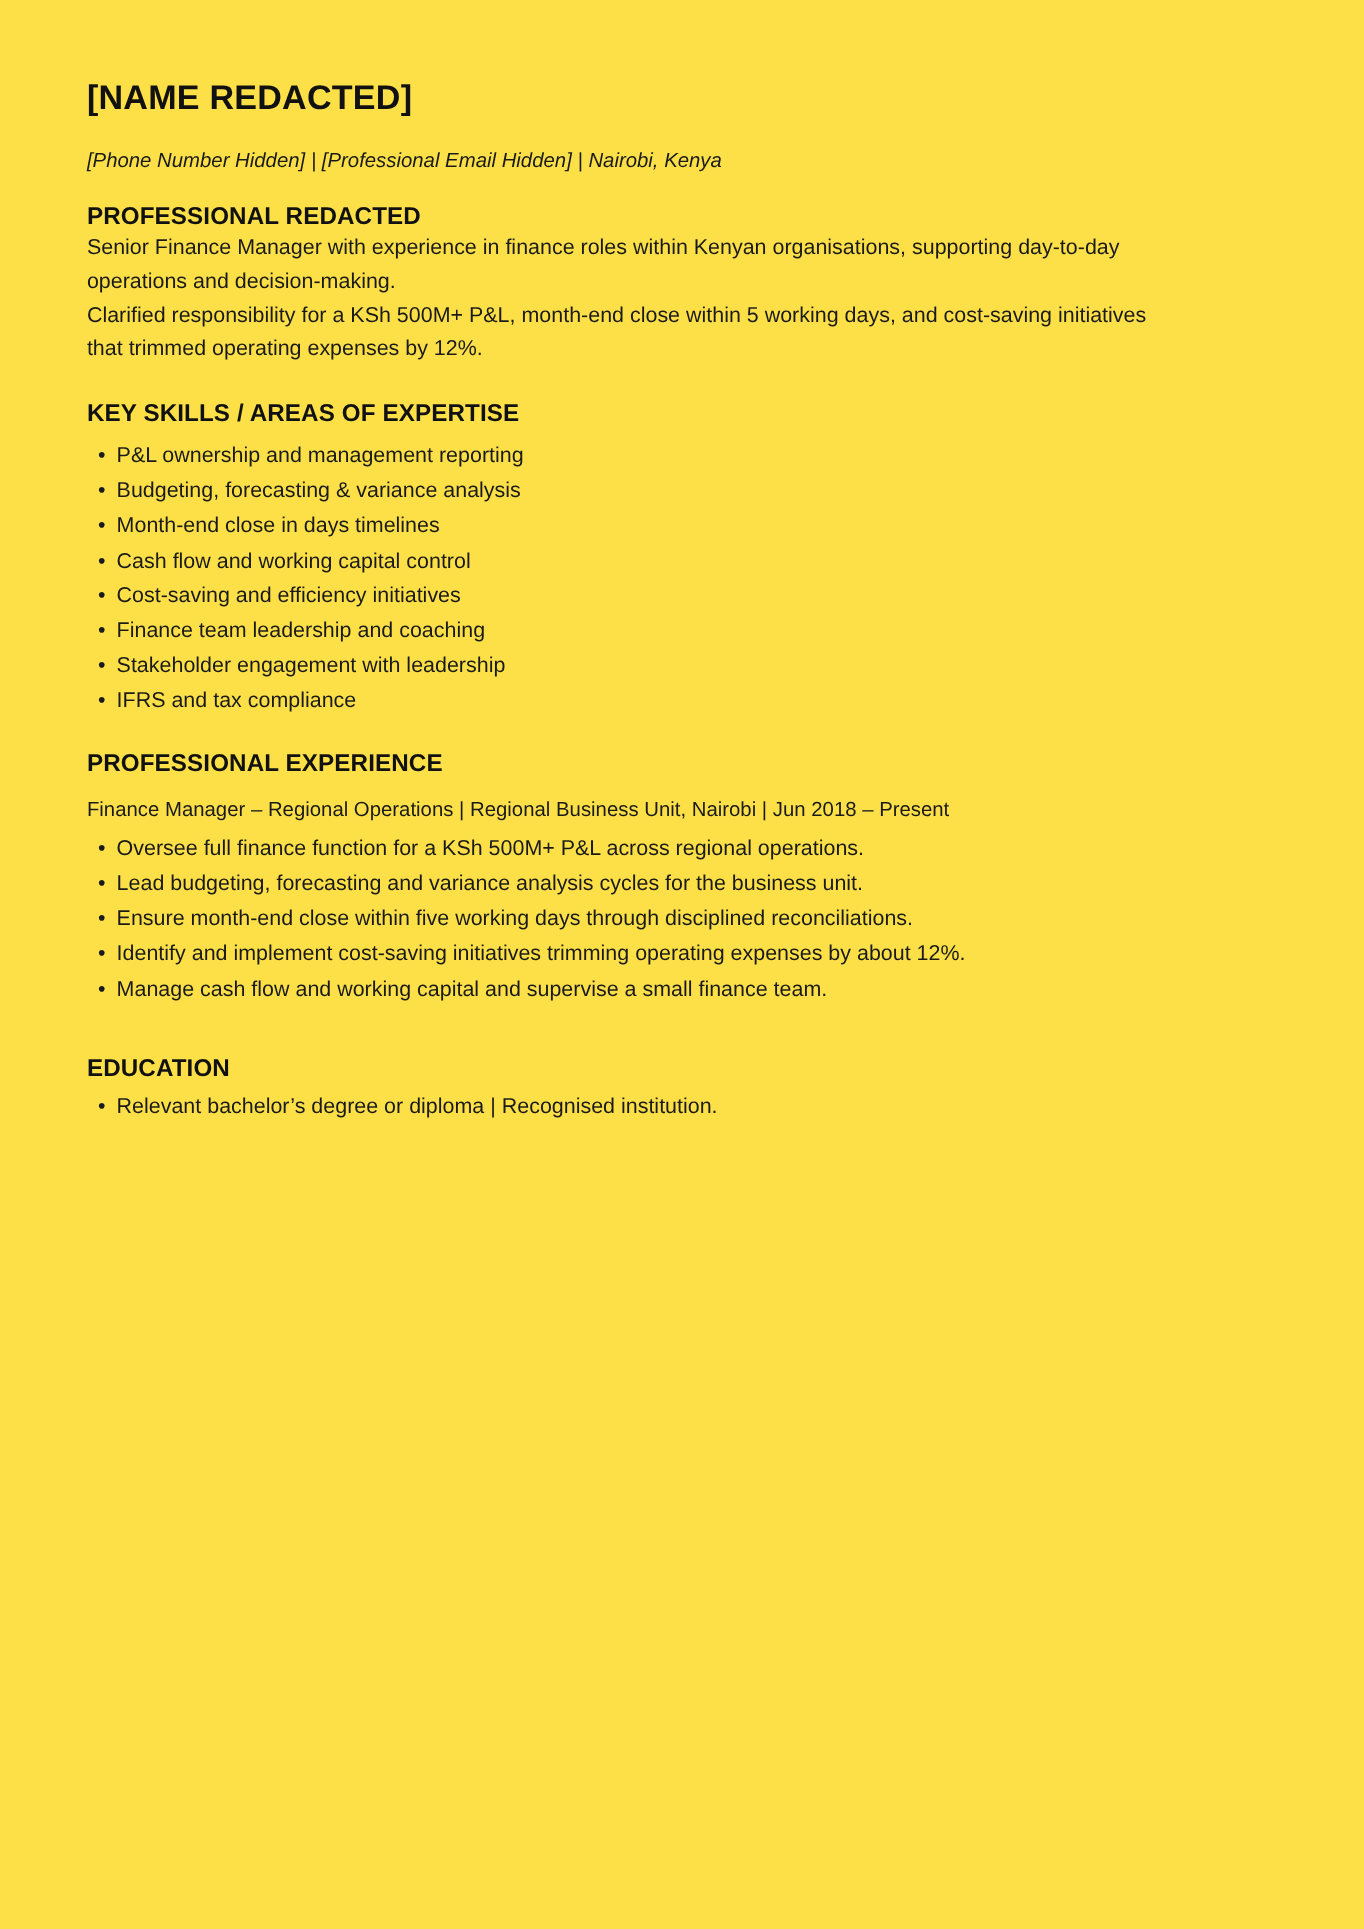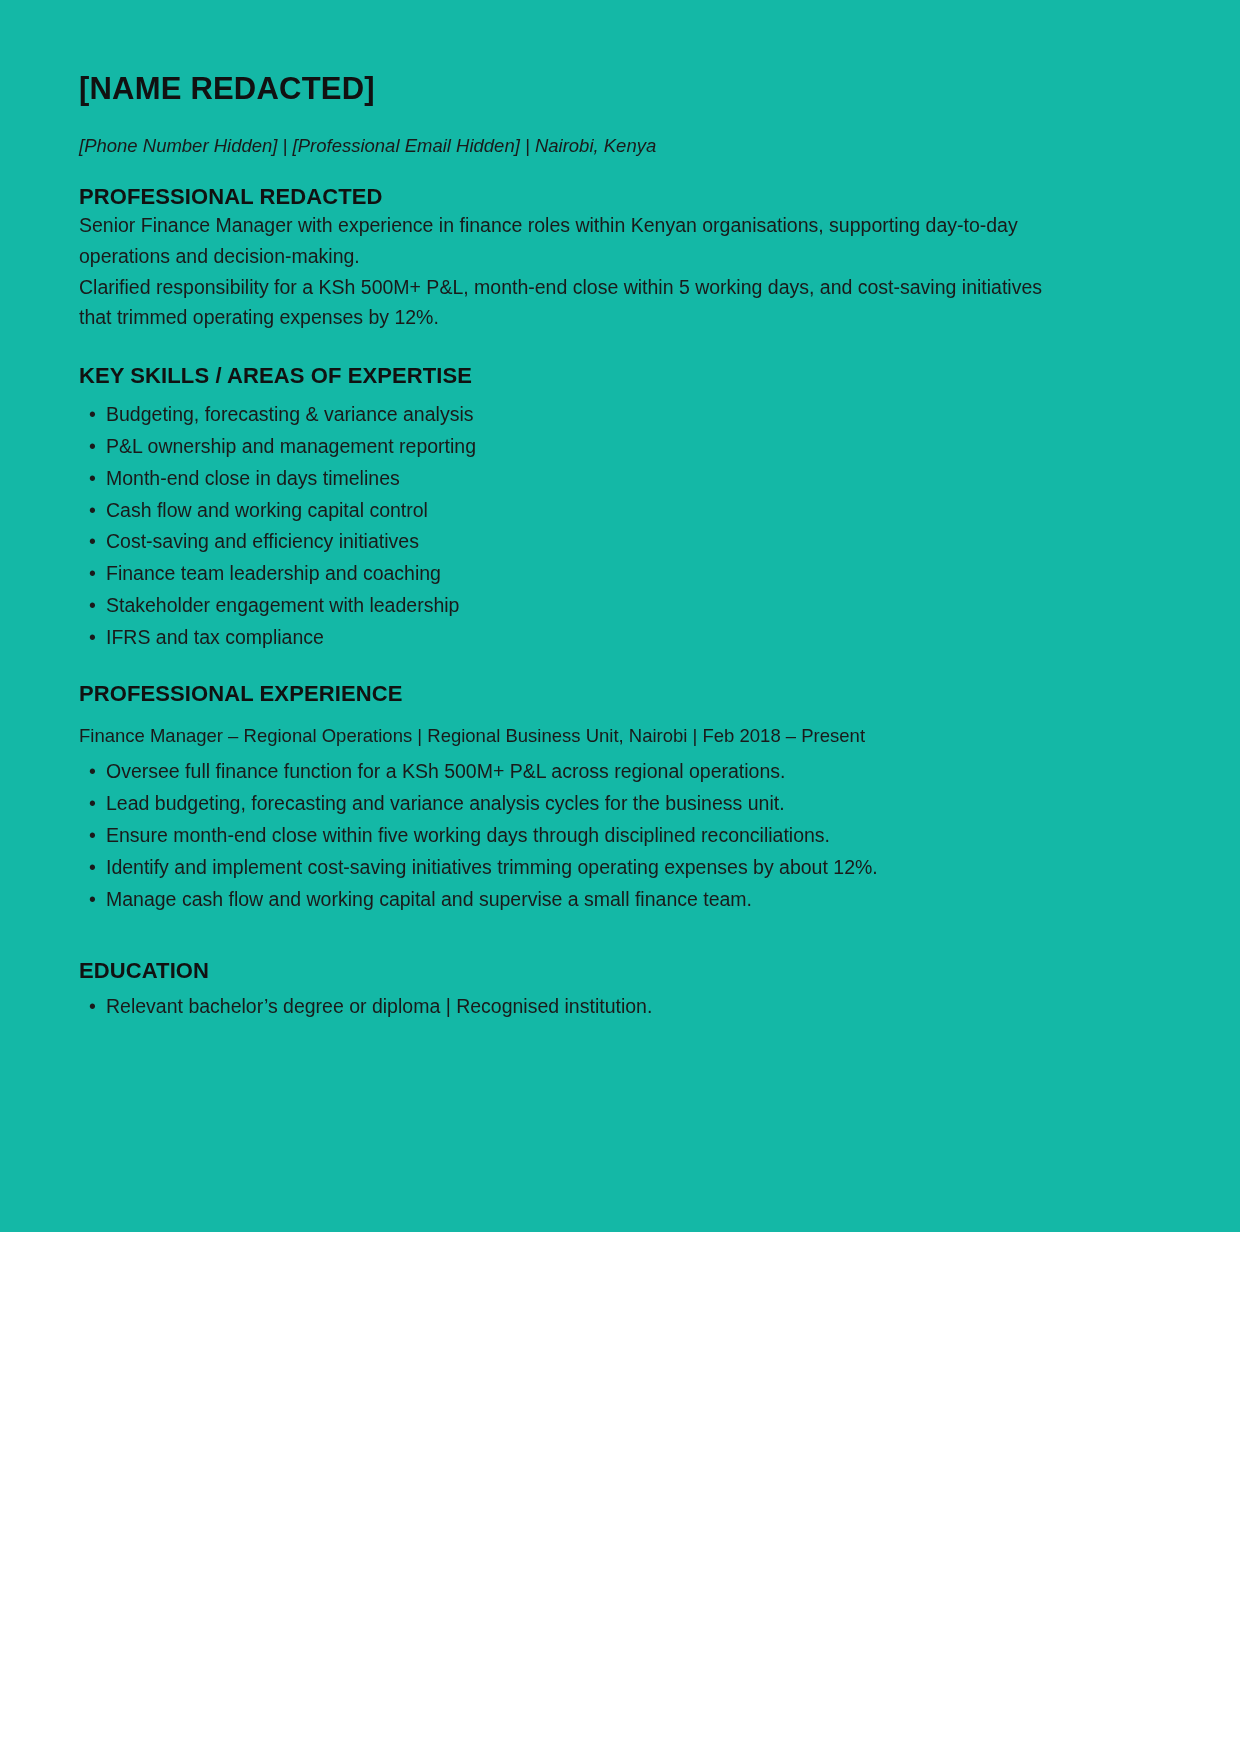--- a/index.html
+++ b/index.html
@@ -7,22 +7,22 @@
     padding: 0;
     background: #ffffff;
   }
   body {
     font-family: "Liberation Sans", sans-serif;
     color: #1a1a1a;
     -webkit-font-smoothing: antialiased;
   }
   .page {
     width: 1240px;
-    height: 1232px;
-    background: #14b8a6;
+    height: 1754px;
+    background: #fde047;
     box-sizing: border-box;
     padding: 62px 96px 0 79px;
     position: relative;
     overflow: hidden;
   }
   .doc-name {
     font-size: 31px;
     font-weight: bold;
     letter-spacing: 0.2px;
     line-height: 1.2;
@@ -117,33 +117,33 @@
   <h2 class="section-heading">PROFESSIONAL REDACTED</h2>
 
   <div class="summary-block">
     <p class="summary-para">Senior Finance Manager with experience in finance roles within Kenyan organisations, supporting day-to-day operations and decision-making.</p>
     <p class="summary-para">Clarified responsibility for a KSh 500M+ P&amp;L, month-end close within 5 working days, and cost-saving initiatives that trimmed operating expenses by 12%.</p>
   </div>
 
   <h2 class="section-heading skills-heading">KEY SKILLS / AREAS OF EXPERTISE</h2>
 
   <ul class="bullets">
+    <li>P&amp;L ownership and management reporting</li>
     <li>Budgeting, forecasting &amp; variance analysis</li>
-    <li>P&amp;L ownership and management reporting</li>
     <li>Month-end close in days timelines</li>
     <li>Cash flow and working capital control</li>
     <li>Cost-saving and efficiency initiatives</li>
     <li>Finance team leadership and coaching</li>
     <li>Stakeholder engagement with leadership</li>
     <li>IFRS and tax compliance</li>
   </ul>
 
   <h2 class="section-heading exp-heading">PROFESSIONAL EXPERIENCE</h2>
 
-  <div class="job-line">Finance Manager – Regional Operations | Regional Business Unit, Nairobi | Feb 2018 – Present</div>
+  <div class="job-line">Finance Manager – Regional Operations | Regional Business Unit, Nairobi | Jun 2018 – Present</div>
 
   <ul class="exp-bullets">
     <li>Oversee full finance function for a KSh 500M+ P&amp;L across regional operations.</li>
     <li>Lead budgeting, forecasting and variance analysis cycles for the business unit.</li>
     <li>Ensure month-end close within five working days through disciplined reconciliations.</li>
     <li>Identify and implement cost-saving initiatives trimming operating expenses by about 12%.</li>
     <li>Manage cash flow and working capital and supervise a small finance team.</li>
   </ul>
 
   <h2 class="section-heading edu-heading">EDUCATION</h2>

